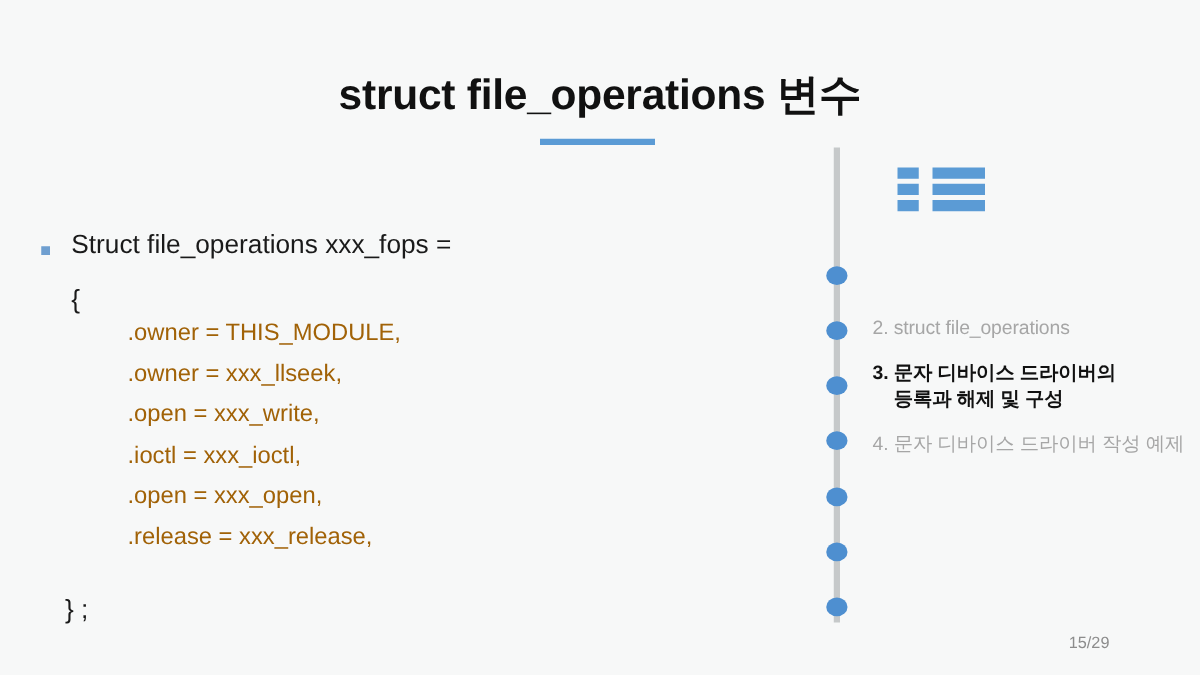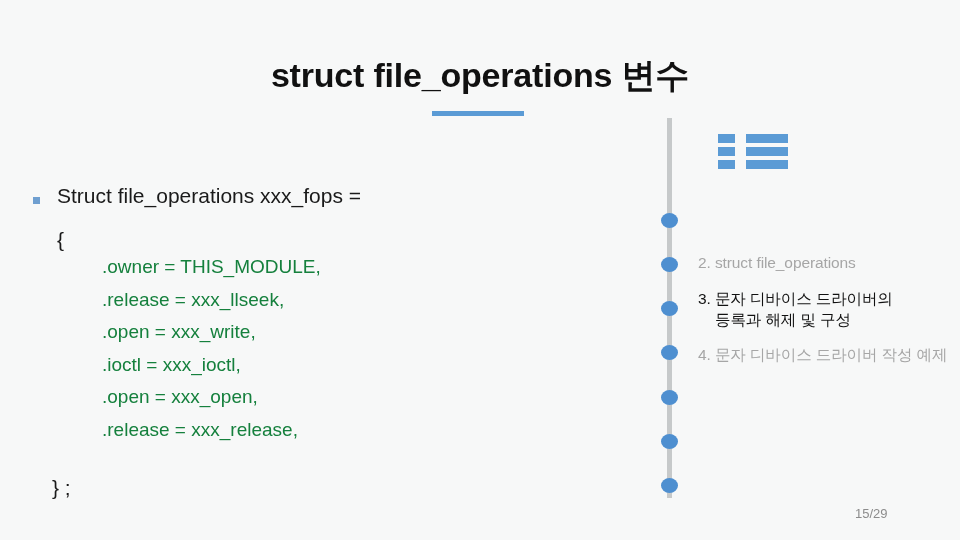--- a/index.html
+++ b/index.html
@@ -72,21 +72,21 @@
   }
   #code-list {
     position: absolute;
     left: 102px; top: 73px;
     list-style: none;
     margin: 0;
     padding: 0;
   }
   #code-list li {
     font-size: 19px;
-    color: #15803d;
+    color: #a16207;
     line-height: 32.5px;
     white-space: nowrap;
   }
   #brace-close {
     position: absolute;
     left: 52px; top: 298px;
     font-size: 21px;
     color: #1a1a1a;
   }
 
@@ -131,21 +131,21 @@
   .nav-item {
     position: absolute;
     left: 698px;
     font-size: 15.5px;
     color: #a6a6a6;
     white-space: nowrap;
     letter-spacing: -0.1px;
   }
   .nav-item.active {
     color: #111111;
-    font-weight: normal;
+    font-weight: bold;
     white-space: normal;
     width: 262px;
     line-height: 21px;
   }
   .nav-item.active .cont {
     display: block;
     padding-left: 17px;
   }
 
   #page-number {
@@ -164,21 +164,21 @@
   <div id="title-underline"></div>
 
   <div id="body-left">
     <div class="bullet-line">
       <span id="bullet-square"></span>
       <span id="bullet-text">Struct file_operations xxx_fops =</span>
     </div>
     <span id="brace-open">{</span>
     <ul id="code-list">
       <li>.owner = THIS_MODULE,</li>
-      <li>.release = xxx_llseek,</li>
+      <li>.owner = xxx_llseek,</li>
       <li>.open = xxx_write,</li>
       <li>.ioctl = xxx_ioctl,</li>
       <li>.open = xxx_open,</li>
       <li>.release = xxx_release,</li>
     </ul>
     <span id="brace-close">} ;</span>
   </div>
 
   <div id="nav-rail"></div>
 

